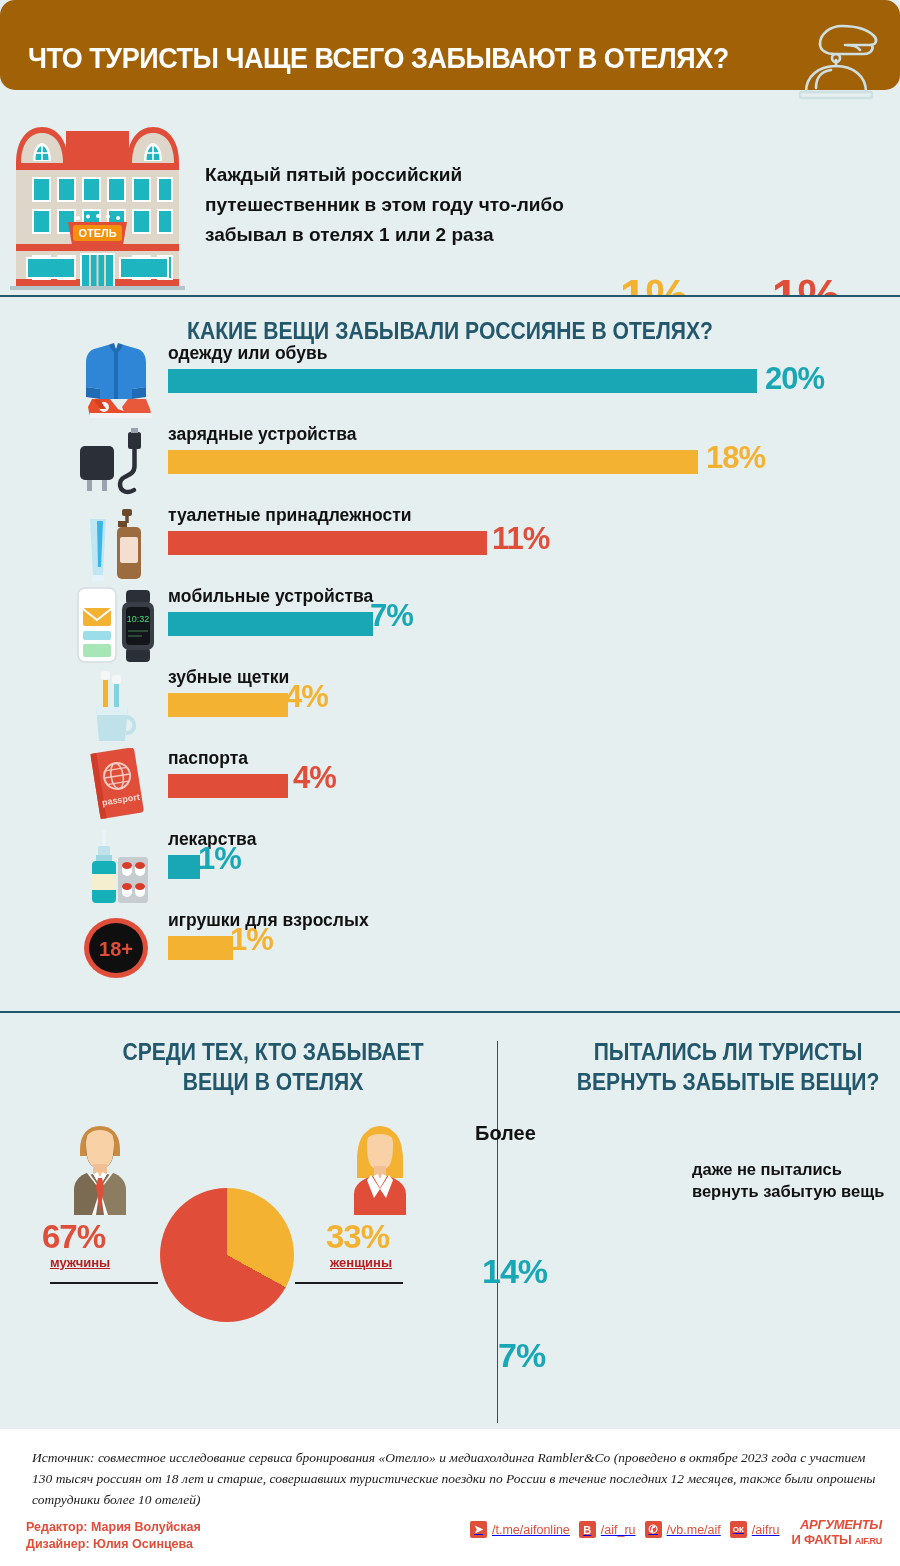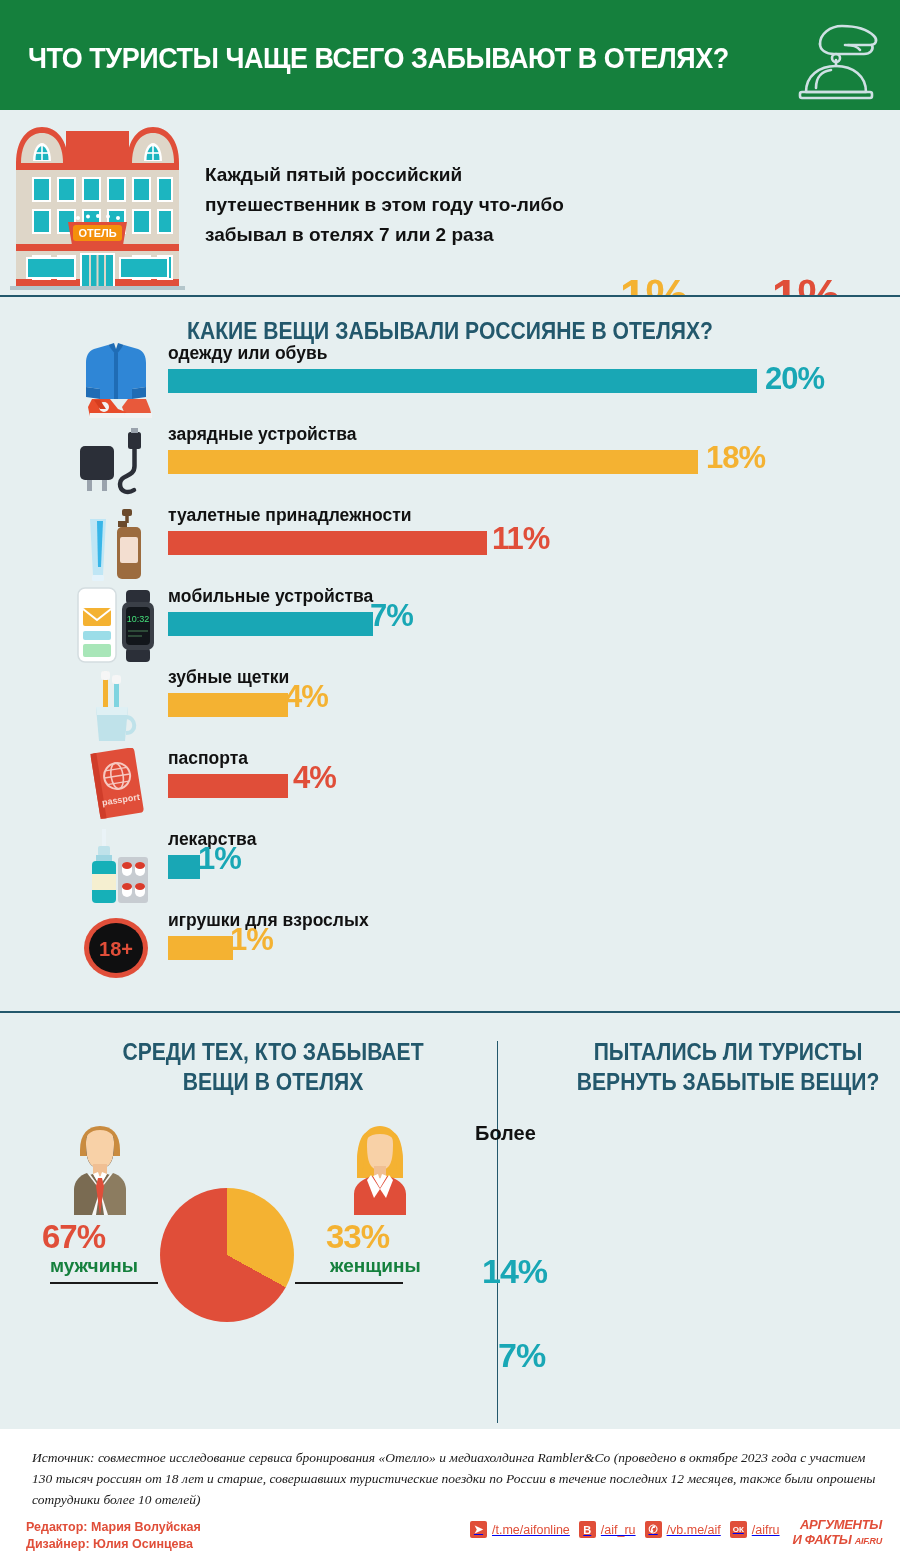--- a/index.html
+++ b/index.html
@@ -7,22 +7,23 @@
     width: 900px; height: 1566px;
     font-family: "Liberation Sans", sans-serif;
     background: #ffffff;
     overflow: hidden;
     position: relative;
   }
   .page { position: relative; width: 900px; height: 1566px; background:#e6eff0; }
 
   
   .header {
-    position:absolute; left:0; top:0; width:900px; height:110px;
-    background:#15803d;
+    position:absolute; left:0; top:0; width:900px; height:90px;
+    background:#a16207;
+    border-radius:15px;
   }
   .header-title {
     position:absolute; left:28px; top:42px;
     font-size:29px; font-weight:bold; color:#ffffff;
     letter-spacing:-0.5px;
     transform: scaleX(0.93);
     transform-origin: left center;
     white-space:nowrap;
     font-stretch: condensed;
   }
@@ -73,21 +74,21 @@
   .lower { position:absolute; left:0; top:1015px; width:900px; height:414px; background:#e6eff0;margin-left:48px; }
   .vdiv { position:absolute; left:449px; top:26px; width:1px; height:382px; background:#23586c; }
 
   #gender-title { position:absolute; left:10px; top:22px; width:430px; font-size:24px;
       font-weight:bold; color:#23586c; text-align:center; line-height:30px; transform:scaleX(0.88);}
   #return-title { position:absolute; left:470px; top:22px; width:420px; font-size:24px;
       font-weight:bold; color:#23586c; text-align:center; line-height:30px; transform:scaleX(0.88);}
 
   .person { position:absolute; width:80px; height:95px; }
   .gpct { position:absolute; font-size:33px; font-weight:bold; letter-spacing:-1px; }
-  .gcap { position:absolute; font-size:19px; font-weight:600; color:#15803d; }
+  .gcap { position:absolute; font-size:13px; font-weight:600; color:#b91c1c;text-decoration:underline; }
   .leader { position:absolute; height:2px; background:#1a1a1a; }
 
   .pie { position:absolute; left:160px; top:1188px; width:134px; height:134px; border-radius:50%; }
 
   
   .bolee { position:absolute; left:475px; top:1122px; font-size:20px; font-weight:bold; color:#111; }
   .big60 { position:absolute; left:468px; top:1136px; font-size:79px; font-weight:bold;
     color:#e04e39; letter-spacing:-3px; line-height:84px; }
   .txt60 { position:absolute; left:692px; top:1158px; width:195px; font-size:16.5px;
     font-weight:bold; color:#111; line-height:22px; }
@@ -109,21 +110,21 @@
   }
   .credits { position:absolute; left:26px; top:90px; font-size:12.5px; line-height:17px;
     color:#e04e39; font-weight:600; }
   .socials { position:absolute; left:470px; top:92px; display:flex; align-items:center; gap:9px; }
   .soc { display:flex; align-items:center; gap:5px; }
   .soc-box { width:17px; height:17px; background:#e04e39; border-radius:2px; color:#fff;
      font-size:11px; font-weight:bold; display:flex; align-items:center; justify-content:center; }
   .soc-txt { font-size:12.5px; color:#e04e39; font-weight:500; }
   .aif-logo { position:absolute; right:18px; top:88px; text-align:right; }
   .aif-logo .l1 { font-size:13px; font-weight:bold; font-style:italic; color:#e04e39; letter-spacing:-0.3px;}
-  .aif-logo .l2 { font-size:13px; font-weight:bold; font-style:italic; color:#e04e39; letter-spacing:-0.3px;}
+  .aif-logo .l2 { font-size:13px; font-weight:bold; color:#e04e39; letter-spacing:-0.3px;}
   .aif-logo .l2 small { font-size:9px; }
 </style>
 </head>
 <body>
 
 <div class="page">
 
   <div class="header">
     <div class="header-title">ЧТО ТУРИСТЫ ЧАЩЕ ВСЕГО ЗАБЫВАЮТ В ОТЕЛЯХ?</div>
     <svg class="bell-icon" viewBox="0 0 92 86">
@@ -221,21 +222,21 @@
       <rect x="70" y="148" width="35" height="33" fill="#fff"></rect>
       <rect x="72" y="150" width="31" height="31" fill="#1cb5c0"></rect>
       <g stroke="#ded6c8" stroke-width="2">
         <line x1="80" y1="150" x2="80" y2="181"></line>
           <line x1="87.5" y1="150" x2="87.5" y2="181"></line>
           <line x1="95" y1="150" x2="95" y2="181"></line>
       </g>
       <rect x="0" y="181" width="175" height="4" fill="#1f4b5c" opacity="0.25"></rect>
     </svg>
 
-    <div class="lede">Каждый пятый российский путешественник в этом году что-либо забывал в отелях 7 или 2 раза</div>
+    <div class="lede">Каждый пятый российский путешественник в этом году что-либо забывал в отелях 1 или 2 раза</div>
 
     <div class="stat-col" id="stat-a">
       <div class="big" style="color:#f4b232">1%</div>
       <div class="cap">
         <span>забывали</span><br><span>вещи 3 раза</span>
       </div>
     </div>
 
     <div class="stat-col" id="stat-b">
       <div class="big" style="color:#e04e39">1%</div>
@@ -446,20 +447,21 @@
     <path d="M31 55 L40 69 L34 78 L27 60 Z" fill="#ffffff"></path>
     <path d="M49 55 L40 69 L46 78 L53 60 Z" fill="#ffffff"></path>
   </svg>
   <div class="gpct" style="left:326px;top:1218px;color:#f4b232">33%</div>
   <div class="gcap" style="left:330px;top:1255px">женщины</div>
   <div class="leader" style="left:295px;top:1282px;width:108px"></div>
 
   <div class="pie" style="background: conic-gradient(#f4b232 0deg 118.8deg, #e04e39 118.8deg 360deg);"></div>
 
   <div class="bolee">Более</div>
+  <div class="txt60">даже не пытались вернуть забытую вещь</div>
   <div class="pct14">14%</div>
   <div class="pct7">7%</div>
 
   <div class="footer">
     <div class="src">Источник: совместное исследование сервиса бронирования «Отелло» и медиахолдинга Rambler&amp;Co (проведено в октябре 2023 года с участием 130 тысяч россиян от 18 лет и старше, совершавших туристические поездки по России в течение последних 12 месяцев, также были опрошены сотрудники более 10 отелей)</div>
     <div class="credits">
       <span>Редактор: Мария Волуйская</span><br><span>Дизайнер: Юлия Осинцева</span>
     </div>
 
     <div class="socials">

